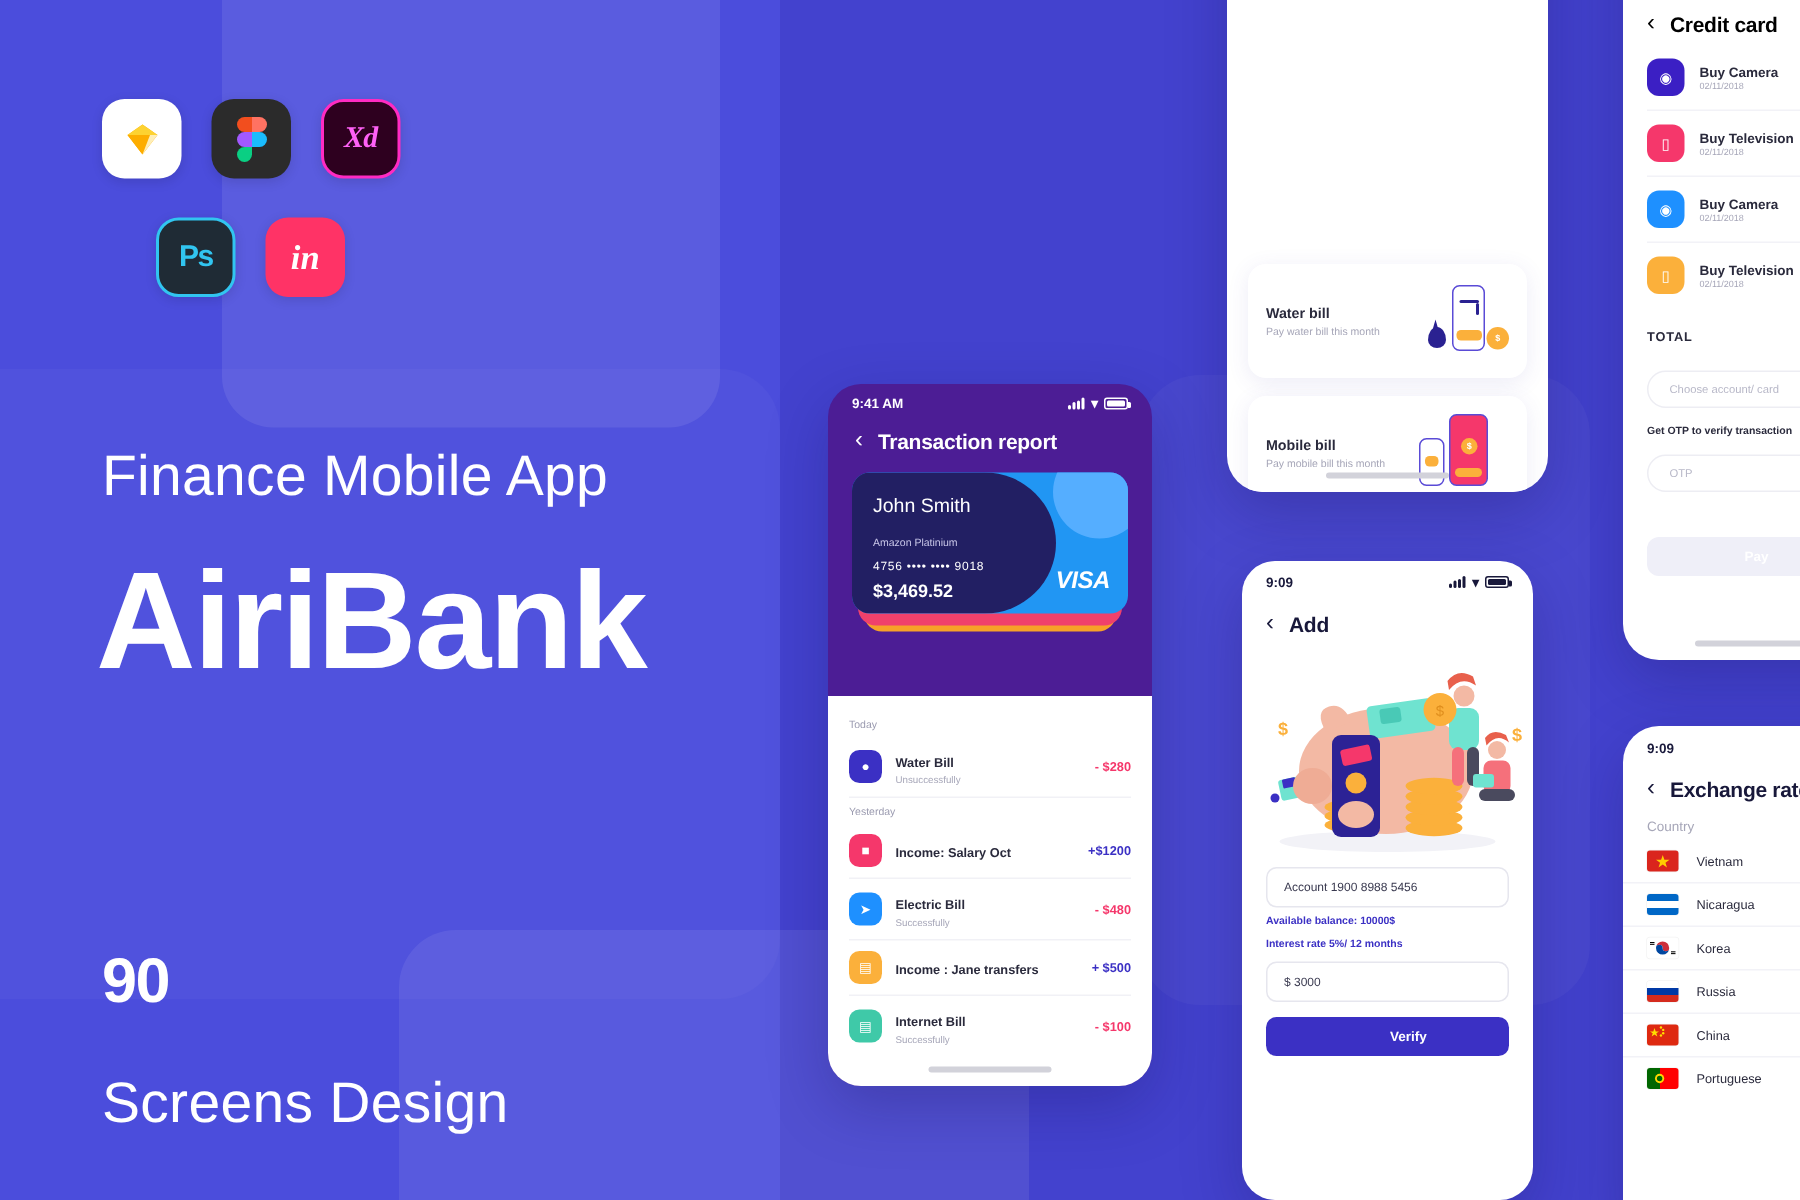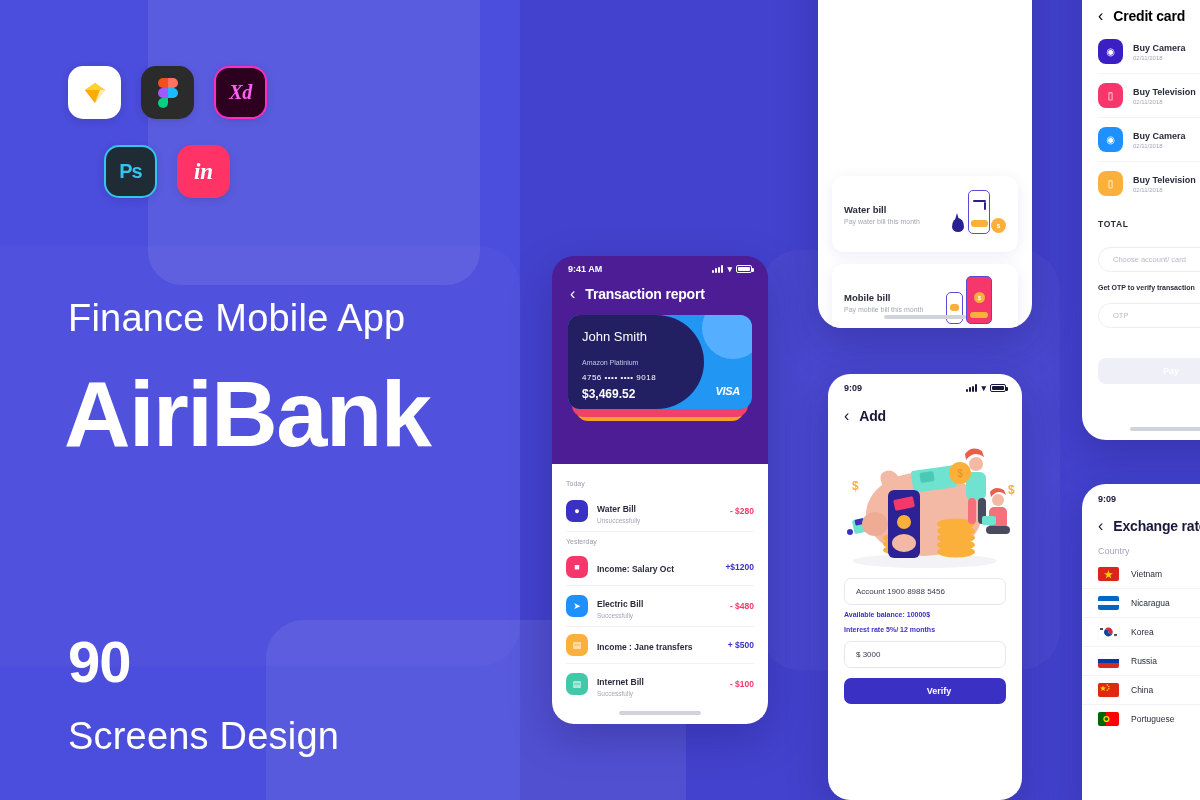--- a/index.html
+++ b/index.html
@@ -39,21 +39,21 @@
   .ic-invision{ background:#FF3366; }
   .xd-txt { color:#FF61F6; font-size:20px; font-family:"Liberation Serif", serif; font-style:italic; font-weight:bold; letter-spacing:-.5px;}
   .ps-txt { color:#31C5F0; font-size:20px; font-weight:bold; letter-spacing:-1px; }
   .inv-txt{ color:#fff; font-size:23px; font-style:italic; font-family:"Liberation Serif", serif; font-weight:bold; }
 
   .hero-sub { position:absolute; left:68px; top:297px; color:#fff;
               font-size:38px; font-weight:400; letter-spacing:.2px; white-space:nowrap; }
   .hero-title { position:absolute; left:64px; top:368px; color:#fff;
                 font-size:92px; font-weight:bold; letter-spacing:-1.5px; line-height:1; }
   .hero-count { position:absolute; left:68px; top:633px; color:#fff;
-                font-size:58px; font-weight:bold; letter-spacing:-1px; line-height:1; }
+                font-size:42px; font-weight:bold; letter-spacing:-1px; line-height:1; }
   .hero-screens { position:absolute; left:68px; top:715px; color:#fff;
                   font-size:38px; font-weight:400; letter-spacing:.2px; }
 
   
   .phone { position:absolute; background:#fff; overflow:hidden;
            box-shadow:0 14px 40px rgba(20,10,80,.25); }
   .statusbar { display:flex; justify-content:space-between; align-items:center;
                font-size:9px; font-weight:bold; padding:0 16px; }
   .sb-icons { display:flex; align-items:center; gap:4px; }
   .bars { display:flex; align-items:flex-end; gap:1px; height:8px; }
@@ -85,21 +85,21 @@
   .card-main { position:absolute; inset:0 0 10px 0; border-radius:12px;
                background:#2196F3; overflow:hidden; }
   .card-circle-a { position:absolute; right:-12px; top:-18px; width:62px; height:62px;
                    border-radius:50%; background:#55AEFF; }
   .card-dark { position:absolute; left:0; top:0; bottom:0; width:74%;
                background:#221F63; border-radius:12px 70% 70% 12px / 12px 100% 100% 12px; }
   .card-name { position:absolute; left:14px; top:14px; color:#fff; font-size:13px; font-weight:500; }
   .card-type { position:absolute; left:14px; top:44px; color:#C8C6E8; font-size:7px; }
   .card-num  { position:absolute; left:14px; top:58px; color:#fff; font-size:8px; letter-spacing:.5px; }
   .card-bal  { position:absolute; left:14px; top:72px; color:#fff; font-size:12px; font-weight:bold; }
-  .card-visa { position:absolute; right:12px; bottom:12px; color:#fff; font-size:11px;
+  .card-visa { position:absolute; right:12px; bottom:12px; color:#fff; font-size:16px;
                font-weight:bold; font-style:italic; letter-spacing:-.3px;margin-left:34px; }
 
   .tr-list { position:absolute; left:0; right:0; top:208px; bottom:0;
              background:#fff; border-radius:0; padding:10px 14px 0 14px; }
   .tr-group { font-size:7px; color:#9B9BB0; margin:6px 0 4px 0; }
   .tr-row { display:flex; align-items:center; gap:9px; padding:7px 0;
             border-bottom:1px solid #F1F1F6; }
   .tr-row:last-child { border-bottom:none; }
   .tr-ic { width:22px; height:22px; border-radius:7px; flex:none;
            display:flex; align-items:center; justify-content:center; color:#fff; font-size:9px; }

